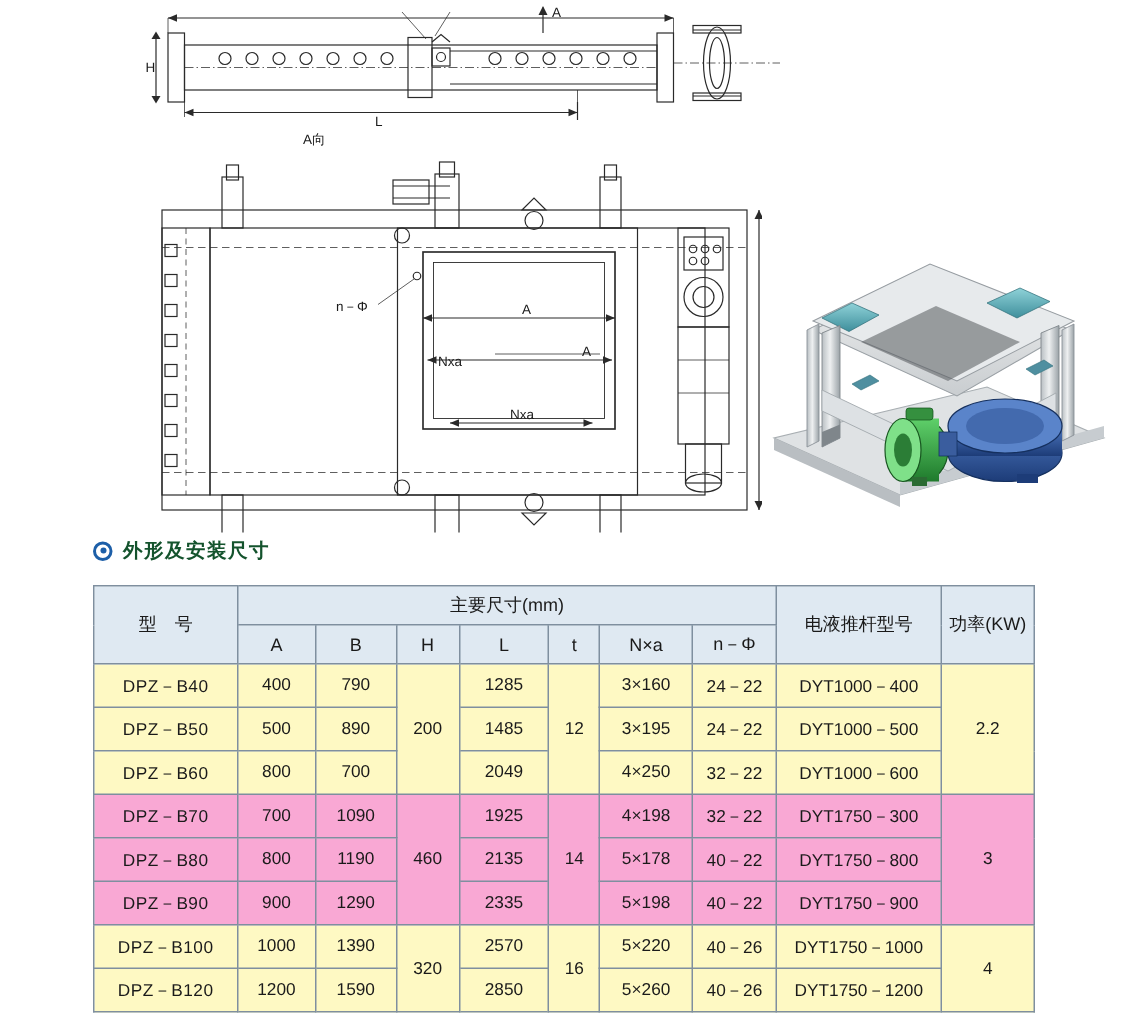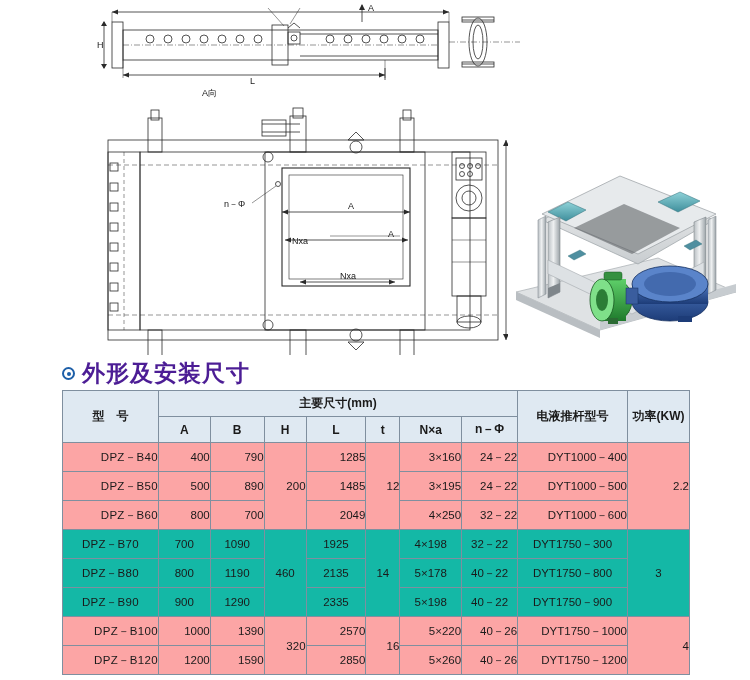--- a/index.html
+++ b/index.html
@@ -48,23 +48,23 @@
   }
   #section-heading .bullet-icon::after {
     content: "";
     position: absolute;
     left: 2.5px; top: 2.5px;
     width: 4px; height: 4px;
     background: #1d5fa8;
     border-radius: 50%;
   }
   #section-heading .heading-text {
-    font-size: 23px;
+    font-size: 13px;
     font-weight: bold;
-    color: #4c1d95;
+    color: #14532d;
     letter-spacing: 1px;
   }
 
   
   #spec-table-wrap {
     position: absolute;
     left: 62px; top: 390px;
     width: 628px;
   }
   table.spec {
@@ -77,26 +77,26 @@
     border: 1px solid #7f8f9f;
     text-align: center;
     vertical-align: middle;
     padding: 0;
     height: 29px;
     font-weight: normal;
     white-space: nowrap;
   }
   table.spec thead th {
     background: #dfe9f2;
-    font-weight: bold;
+    font-weight: normal;
     font-size: 12px;
     height: 26px;
   }
-  table.spec tbody tr.band-a td { background: #fca5a5; text-align: right; }
-  table.spec tbody tr.band-b td { background: #14b8a6; }
+  table.spec tbody tr.band-a td { background: #fef9c3; }
+  table.spec tbody tr.band-b td { background: #f9a8d4; }
   table.spec td.model {
     letter-spacing: 0.3px;
   }
   #note {
     position: absolute;
     left: 62px; top: 658px;
     font-size: 11.5px;
     color: #222;
   }
   .lbl { font-size: 9px; fill: #1a1a1a; font-family: "Liberation Sans", sans-serif; }

